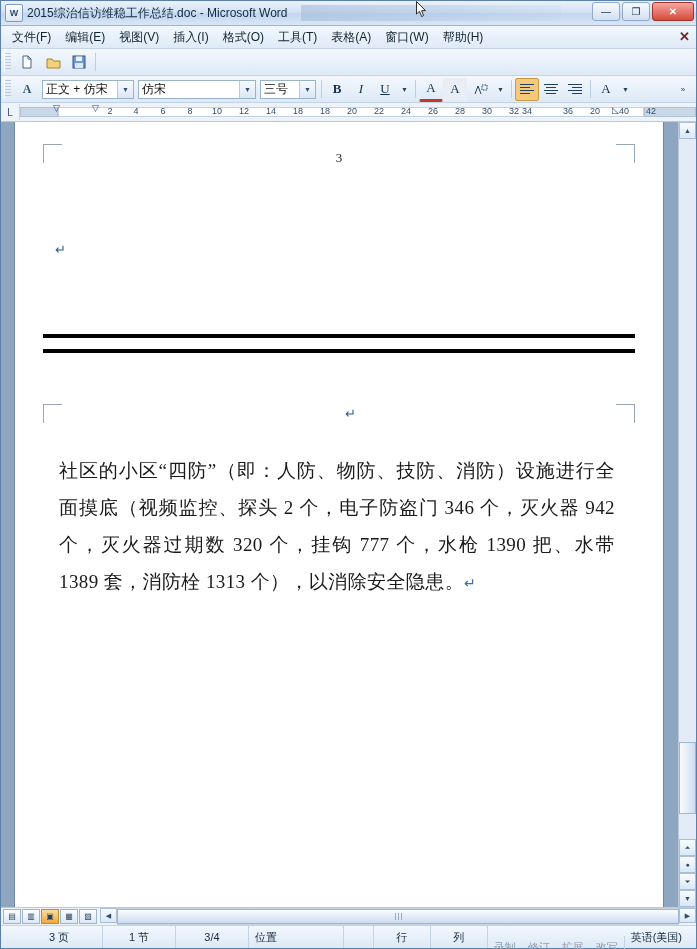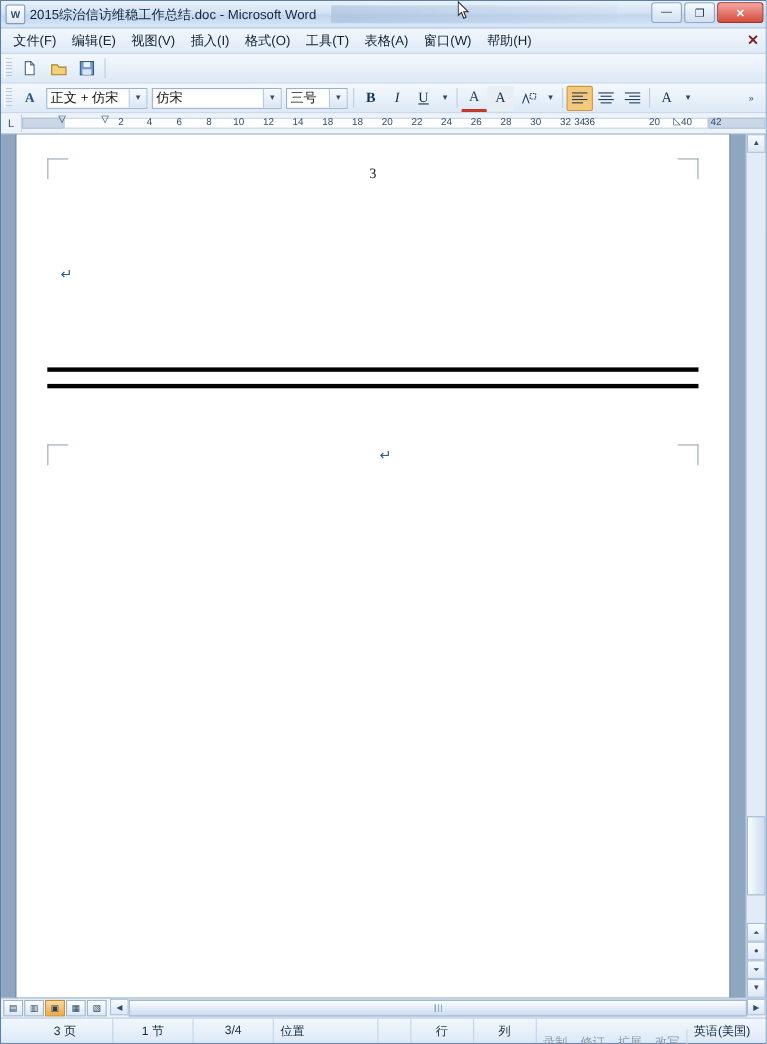--- a/index.html
+++ b/index.html
@@ -550,41 +550,42 @@
       <span class="rtick" style="left:278px">18</span>
       <span class="rtick" style="left:305px">18</span>
       <span class="rtick" style="left:332px">20</span>
       <span class="rtick" style="left:359px">22</span>
       <span class="rtick" style="left:386px">24</span>
       <span class="rtick" style="left:413px">26</span>
       <span class="rtick" style="left:440px">28</span>
       <span class="rtick" style="left:467px">30</span>
       <span class="rtick" style="left:494px">32</span>
       <span class="rtick" style="left:507px">34</span>
-      <span class="rtick" style="left:516px">36</span>
+      <span class="rtick" style="left:548px">36</span>
       <span class="rtick" style="left:575px">20</span>
       <span class="rtick" style="left:604px">40</span>
       <span class="rtick" style="left:631px">42</span>
       <span class="rmark" style="left:592px;top:1px;">◺</span>
     </div>
   </div>
 
   <div class="docarea">
     <div class="page">
       <div class="page-inner">
         <div class="crop tl"></div>
         <div class="crop tr"></div>
         <div class="pg-num">3</div>
         <span class="para-mark" style="left:40px;top:120px;">↵</span>
         <div class="hr-thick"></div>
         <span class="para-mark" style="left:330px;top:284px;">↵</span>
         <div class="crop2 tl"></div>
         <div class="crop2 tr"></div>
 
         <div class="body-text">
+          <p><span>社区的小区“四防”（即：人防、物防、技防、消防）设施进行全面摸底（视频监控、探头 2 个，电子防盗门 346 个，灭火器 942 个，灭火器过期数 320 个，挂钩 777 个，水枪 1390 把、水带 1389 套，消防栓 1313 个），以消除安全隐患。</span><span class="pilcrow">↵</span></p>
         </div>
       </div>
     </div>
 
     <div class="vscroll">
       <div class="sb-btn">▲</div>
       <div class="vtrack"></div>
       <div class="sb-btn">⏶</div>
       <div class="sb-btn">●</div>
       <div class="sb-btn">⏷</div>

